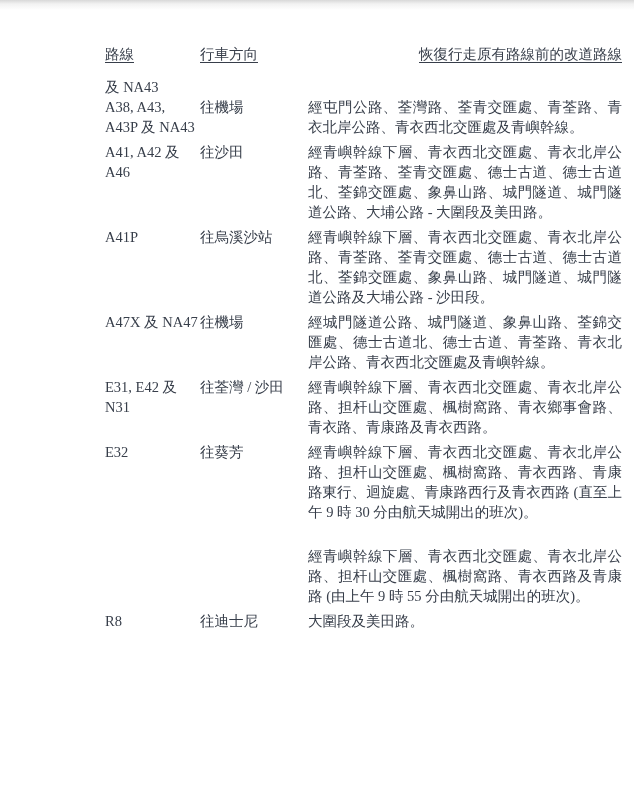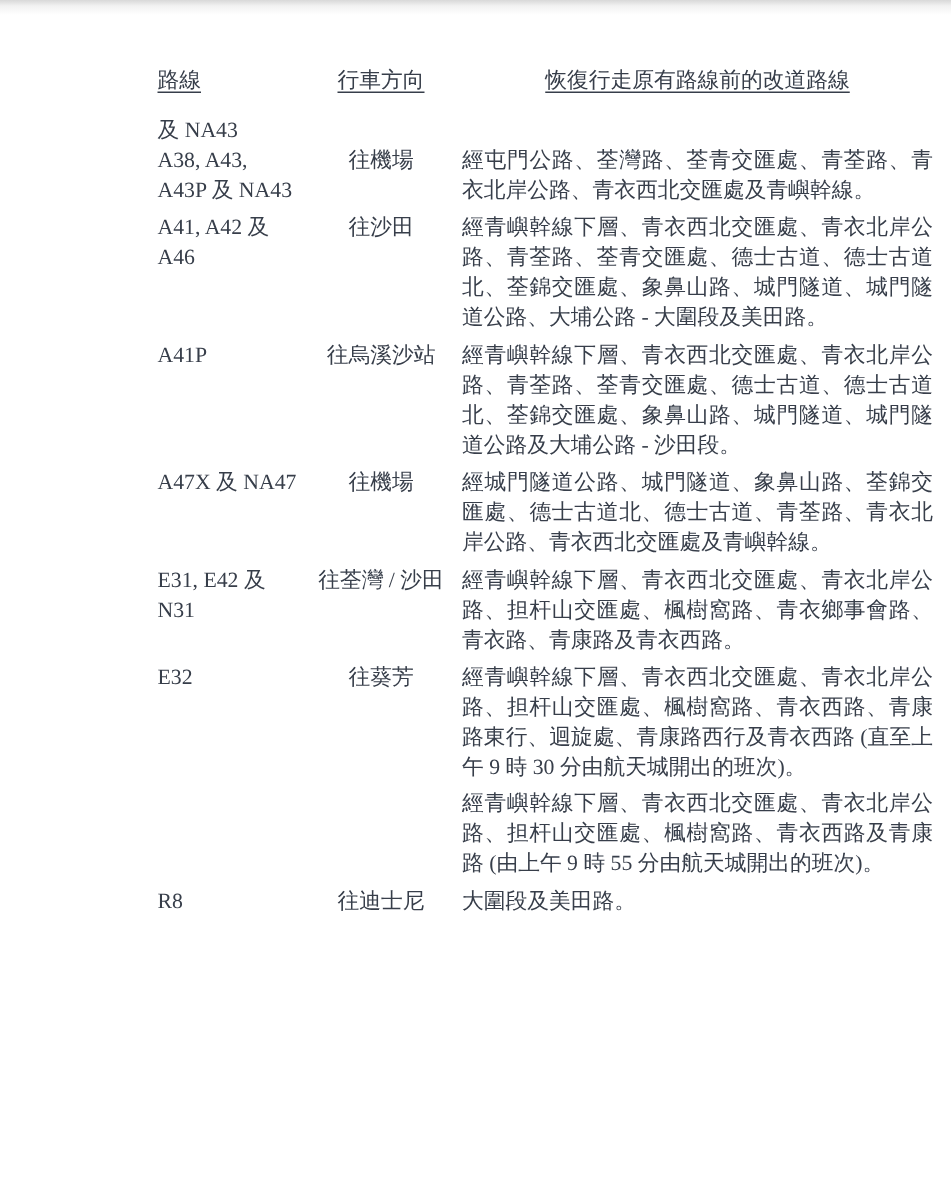--- a/index.html
+++ b/index.html
@@ -28,42 +28,42 @@
     box-sizing: border-box;
   }
   .row {
     display: flex;
     align-items: flex-start;
     margin-bottom: 5px;
     font-size: 14.5px;
     line-height: 20px;
   }
   .c1 { width: 95px;  flex: 0 0 95px;  }
-  .c2 { width: 108px; flex: 0 0 108px; text-align: center; }
+  .c2 { width: 108px; flex: 0 0 108px; }
   .c3 { width: 314px; flex: 0 0 314px; text-align: justify; }
   .c3 p { margin: 0; }
-  .c3 p + p { margin-top: 4px; }
+  .c3 p + p { margin-top: 24px; }
   .header-row .hcell {
     text-decoration: underline;
     text-underline-offset: 3px;
   }
   .header-row { margin-bottom: 13px; }
   .cont-row { margin-bottom: 0; }
 </style>
 </head>
 <body>
 
 <div class="page-top-shadow"></div>
 
 <div class="doc">
 
   <div class="row header-row">
     <div class="c1 hcell">路線</div>
     <div class="c2 hcell">行車方向</div>
-    <div class="c3 hcell" style="text-align:center">恢復行走原有路線前的改道路線</div>
+    <div class="c3 hcell" style="text-align:right">恢復行走原有路線前的改道路線</div>
   </div>
 
   <div class="row cont-row">
     <div class="c1">及 NA43</div>
     <div class="c2"></div>
     <div class="c3"></div>
   </div>
 
   <div id="rows-container">
 

